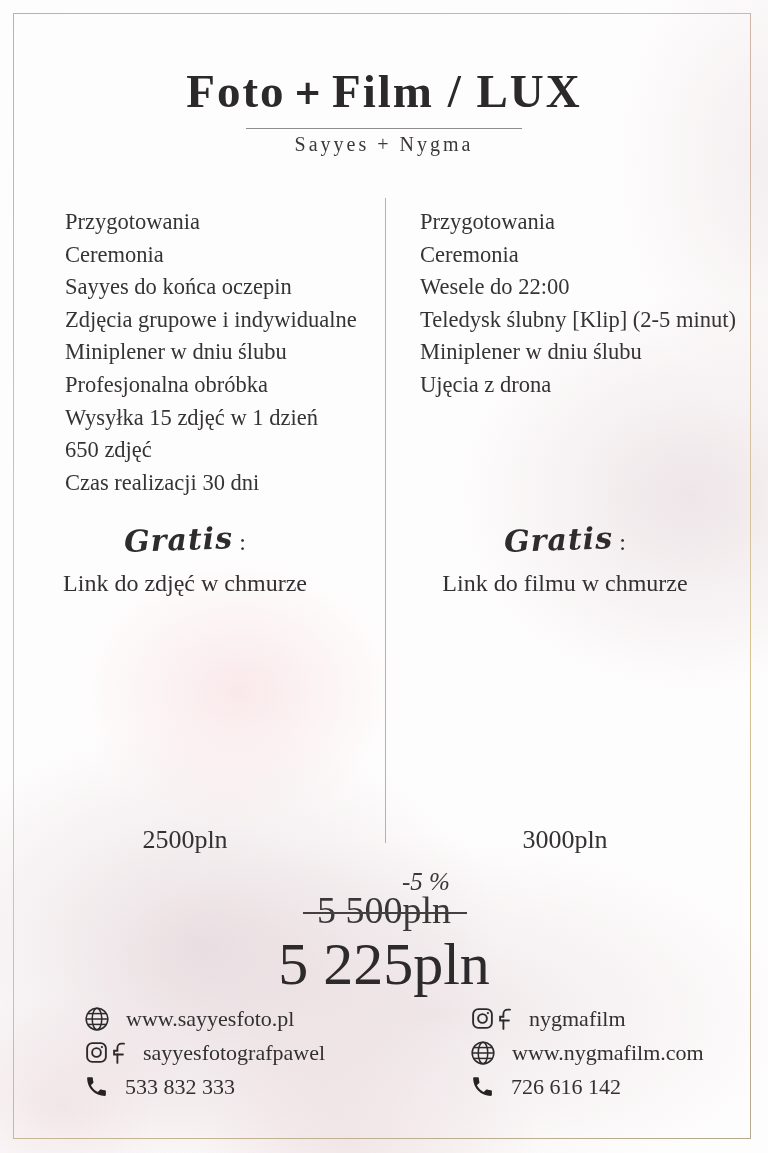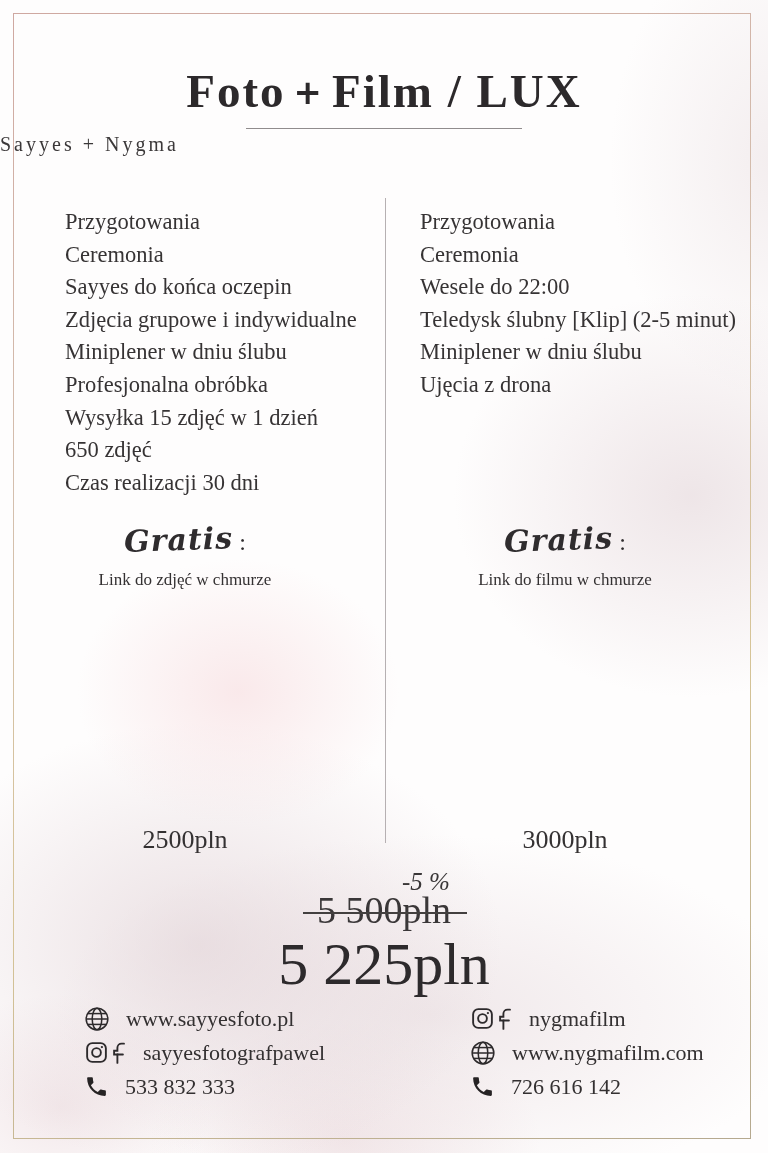--- a/index.html
+++ b/index.html
@@ -21,33 +21,33 @@
     position:absolute;left:13px;top:13px;width:736px;height:1124px;
     border:1px solid #c9ad9d;
     border-image:linear-gradient(160deg,#cfa8a1 0%,#d4bfae 35%,#d6c497 65%,#b5a98f 100%) 1;
     pointer-events:none;
   }
   .title-row{position:absolute;top:64px;left:0;width:100%;text-align:center;
     font-size:47px;font-weight:600;letter-spacing:2px;color:#2c292b;white-space:nowrap;}
   .title-plus{font-family:"DejaVu Sans",sans-serif;font-weight:bold;font-size:0.72em;
     vertical-align:3px;margin:0 8px;}
   .title-underline{position:absolute;top:128px;left:246px;width:276px;height:1px;background:#908c8d;}
-  .subtitle{position:absolute;top:133px;left:0;width:100%;
+  .subtitle{position:absolute;top:133px;left:0;width:100%;text-align:center;
     font-size:20px;letter-spacing:3px;color:#3b3839;}
   .divider{position:absolute;left:385px;top:198px;width:1px;height:645px;background:#b6b0b2;}
   .col-list{position:absolute;top:206px;font-size:22.5px;line-height:32.6px;color:#363334;}
   .col-list.left{left:65px;}
   .col-list.right{left:420px;}
   .gratis{position:absolute;top:522px;width:320px;text-align:center;color:#2f2c2e;}
   .gratis.left{left:25px;}
   .gratis.right{left:405px;}
   .script{display:inline-block;font-family:"DejaVu Serif",serif;font-style:italic;
     font-weight:bold;font-size:30px;transform:rotate(-2deg);letter-spacing:1px;}
   .gratis .colon{font-size:24px;margin-left:6px;}
-  .gratis-item{position:absolute;top:570px;width:330px;text-align:center;font-size:17px;color:#343132;}
+  .gratis-item{position:absolute;top:570px;width:330px;text-align:center;font-size:24px;color:#343132;}
   .gratis-item.left{left:20px;}
   .gratis-item.right{left:400px;}
   .price{position:absolute;top:825px;width:320px;text-align:center;font-size:26px;color:#343132;}
   .price.left{left:25px;}
   .price.right{left:405px;}
   .combo{position:absolute;top:866px;left:234px;width:300px;text-align:center;}
   .discount{position:absolute;top:2px;left:168px;font-size:25px;font-style:italic;color:#3a3738;white-space:nowrap;}
   .old-price{display:inline-block;position:relative;margin-top:22px;font-size:38px;color:#3a3738;}
   .old-price::before{content:"";position:absolute;left:-14px;right:-16px;top:54%;height:2px;background:#43403f;}
   .new-price{font-size:60px;margin-top:-2px;color:#2d2a2c;}

